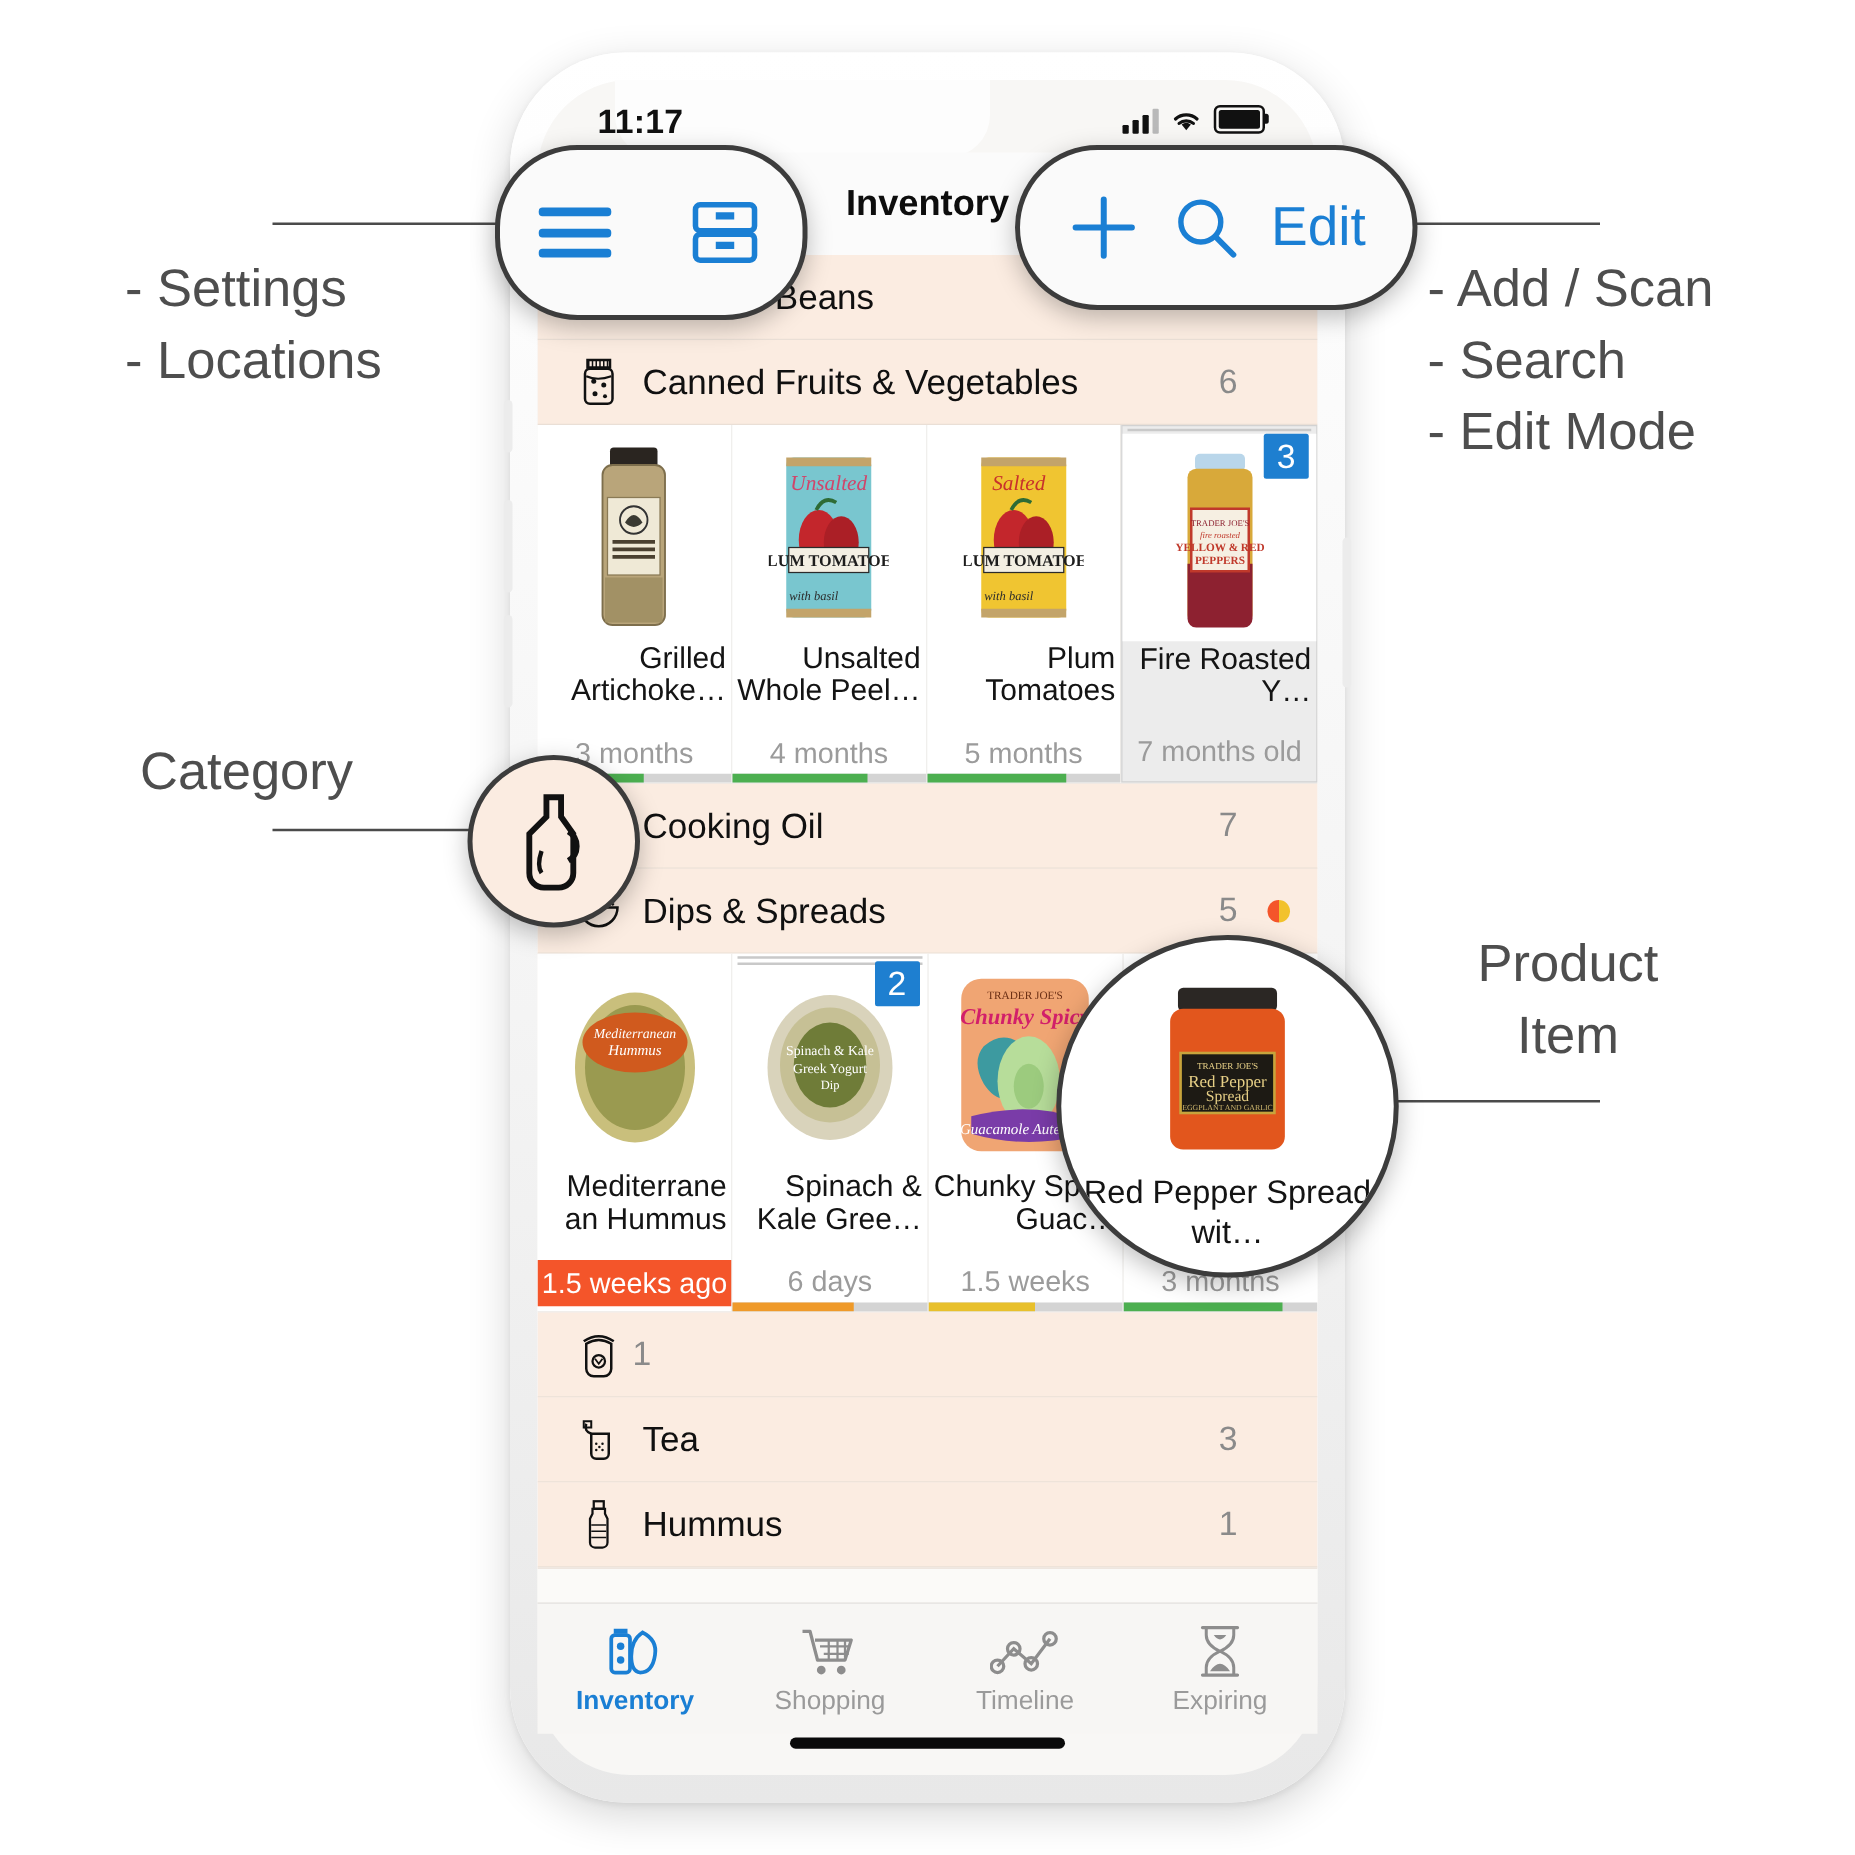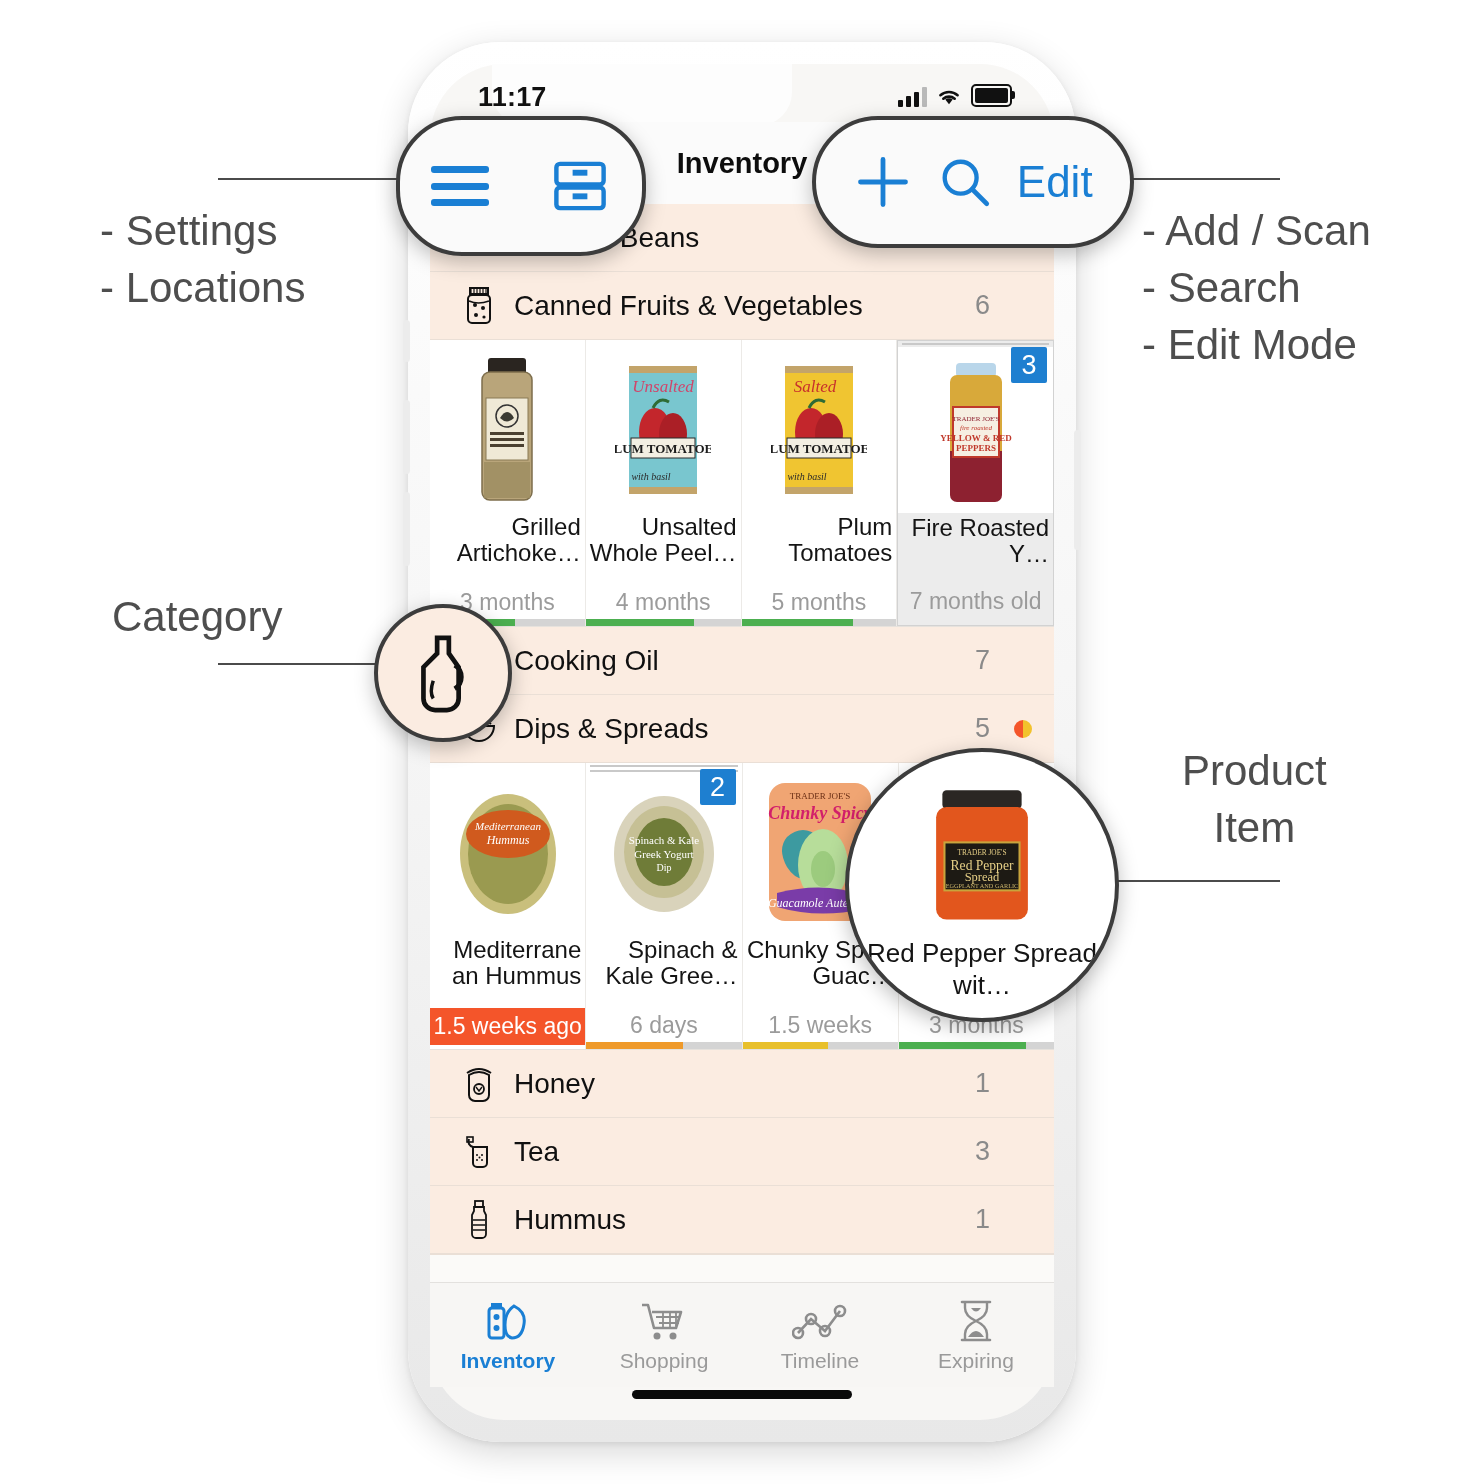--- a/index.html
+++ b/index.html
@@ -489,21 +489,20 @@
 
   <div class="cat-row">
     <span class="cat-icon">
       <svg width="36" height="42" viewBox="0 0 36 42">
         <path d="M8 12 q10 -6 20 0 v20 a6 6 0 0 1 -6 6 h-8 a6 6 0 0 1 -6 -6z" fill="none" stroke="#111" stroke-width="2"></path>
         <path d="M6 10 q12 -8 24 0" fill="none" stroke="#111" stroke-width="2"></path>
         <circle cx="18" cy="26" r="5" fill="none" stroke="#111" stroke-width="1.8"></circle>
         <path d="M15 24 l3 4 l3 -4" stroke="#111" stroke-width="1.4" fill="none"></path>
       </svg>
     </span>
-    <span class="cat-name">Honey</span>
     <span class="cat-count">1</span>
     <span class="cat-dot none"></span>
   </div>
 
   <div class="cat-row">
     <span class="cat-icon">
       <svg width="36" height="42" viewBox="0 0 36 42">
         <path d="M8 8 q-2 6 4 8" fill="none" stroke="#111" stroke-width="2"></path>
         <rect x="6" y="6" width="6" height="5" fill="none" stroke="#111" stroke-width="1.6"></rect>
         <path d="M12 16 h14 v16 a4 4 0 0 1 -4 4 h-6 a4 4 0 0 1 -4 -4z" fill="none" stroke="#111" stroke-width="2"></path>

